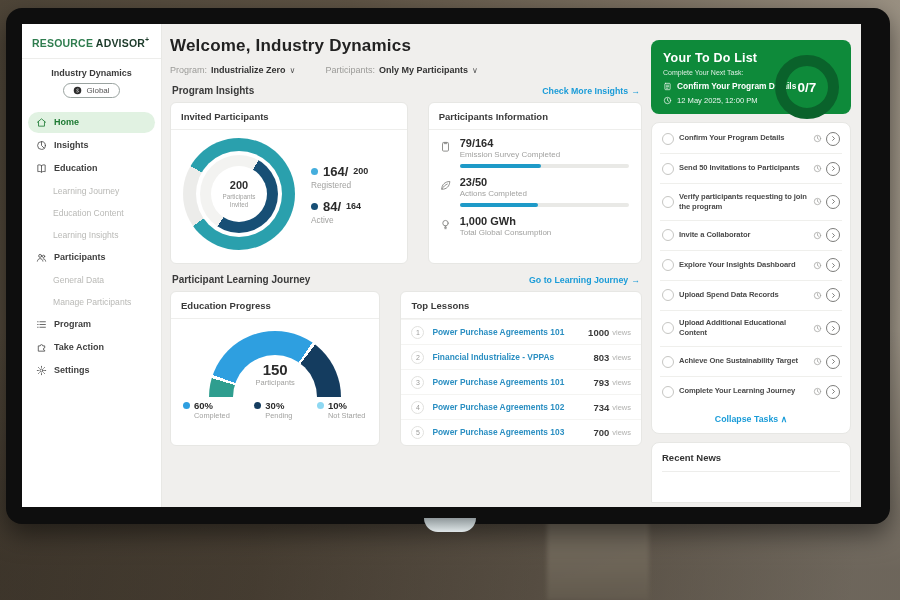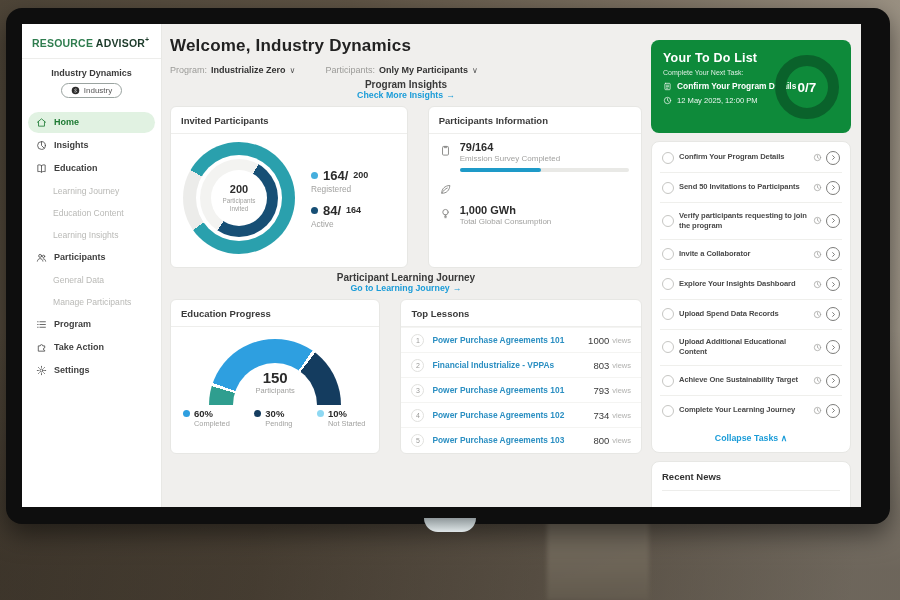--- a/index.html
+++ b/index.html
@@ -42,21 +42,21 @@
   .nav-sub { padding:5px 8px 5px 25px; font-size:8.6px; color:#b9b9b6; font-weight:normal; }
 
   
   .main { flex:1; padding:8px 6px 0 8px; min-width:0; }
   h1 { font-size:17px; font-weight:bold; color:#222; margin:4px 0 9px; letter-spacing:.2px; }
   .filters { display:flex; gap:30px; font-size:9px; margin-bottom:4px; }
   .filter { display:flex; align-items:center; gap:4px; cursor:pointer; }
   .f-label { color:#9b9b98; }
   .f-value { font-weight:bold; color:#333; }
   .chev { color:#555; font-size:8px; }
-  .section-row { display:flex; justify-content:space-between; align-items:center; margin:4px 2px 6px;flex-direction:column; }
+  .section-row { display:flex; justify-content:space-between; align-items:center; margin:10px 2px 6px; }
   .section-title { font-size:10px; font-weight:bold; color:#3a3a3a; }
   .section-link { font-size:8.8px; font-weight:bold; color:var(--link); cursor:pointer; }
   .section-link .arrow { margin-left:3px; }
   .cards-row { display:flex; gap:20px; }
   .card { background:#fff; border:1px solid #e7e7e4; border-radius:6px; overflow:hidden; }
   .card-title { font-size:9.5px; font-weight:bold; color:#3a3a3a; padding:8px 10px 7px; border-bottom:1px solid #eeeeec; }
 
   
   .card-invited { width:244px; height:162px; }
   .invited-body { display:flex; align-items:center; padding:8px 6px 0 12px; }
@@ -113,26 +113,26 @@
   .gl-pct { font-size:9.5px; font-weight:bold; color:#2b2b2b; }
   .gl-lbl { font-size:7.4px; color:#a2a2a0; }
 
   
   .card-lessons { width:248px; height:155px; }
   .lesson-row { display:flex; align-items:center; padding:0 10px; height:25px; border-top:1px solid #f4f4f2; cursor:pointer; }
   .lesson-row:first-of-type { border-top:none; }
   .rank-badge { width:13px; height:13px; border:1px solid #e1e1de; border-radius:50%; color:#9a9a98;
         font-size:7px; display:flex; align-items:center; justify-content:center; flex-shrink:0; }
   .lesson-title { flex:1; margin-left:8px; font-size:8.4px; font-weight:bold; color:var(--lesson-link); white-space:nowrap; overflow:hidden; }
-  .views-num { font-size:9.5px; font-weight:normal; color:#3a3a3a; }
+  .views-num { font-size:9.5px; font-weight:bold; color:#3a3a3a; }
   .views-suffix { font-size:7.5px; color:#b0b0ae; margin-left:3px; }
 
   
   .rightpanel { width:213px; flex-shrink:0; padding:16px 10px 0 3px; }
-  .todo-card { position:relative; background:var(--todo-green); border-radius:8px; padding:11px 12px; color:#fff; height:93px; }
+  .todo-card { position:relative; background:var(--todo-green); border-radius:8px; padding:11px 12px; color:#fff; height:74px; }
   .todo-title { font-size:12.5px; font-weight:bold; letter-spacing:.2px; }
   .todo-sub { font-size:7px; opacity:.85; margin-top:4px; }
   .todo-next,.todo-due { display:flex; align-items:center; gap:5px; margin-top:5px; }
   .todo-next svg,.todo-due svg { width:9px; height:9px; color:#eaf5ec; flex-shrink:0; }
   .todo-next span { font-size:8.4px; font-weight:bold; }
   .todo-due span { font-size:7.6px; opacity:.92; }
   .todo-ring { position:absolute; right:12px; top:15px; width:64px; height:64px; border-radius:50%;
         border:11px solid var(--todo-ring); display:flex; align-items:center; justify-content:center; }
   .todo-ring span { font-size:13.5px; font-weight:bold; color:#fff; }
 
@@ -163,21 +163,21 @@
         <span class="logo-res">RESOURCE</span>
         <span class="logo-adv">ADVISOR</span><sup>+</sup>
       </div>
       <div class="org">
         <div class="org-name">Industry Dynamics</div>
         <div class="sponsor-pill">
           <svg class="sponsor-dot" viewBox="0 0 24 24">
               <circle cx="12" cy="12" r="10" fill="#2b2b2b"></circle>
               <path d="M14.5 8.3c-2.4-1.1-4.8 0-4.8 1.9 0 2.6 5.2 1.7 5.2 4.2 0 1.9-2.6 2.8-5.2 1.5" stroke="#fff" stroke-width="1.6" fill="none" stroke-linecap="round"></path>
             </svg>
-          <span>Industry</span>
+          <span>Global</span>
         </div>
       </div>
       <nav>
         <div class="nav-item active">
           <svg viewBox="0 0 24 24" fill="none" stroke="currentColor" stroke-width="1.8" stroke-linecap="round" stroke-linejoin="round">
               <path d="M3 11.5 12 4l9 7.5M5.5 10v10h13V10"></path>
             </svg>
           <span>Home</span>
         </div>
         <div class="nav-item">
@@ -310,20 +310,27 @@
               <div class="bar-track">
                   <div class="bar-fill" style="--w: 48;"></div>
                 </div>
             </div>
           </div>
           <div class="info-row">
             <svg viewBox="0 0 24 24" fill="none" stroke="currentColor" stroke-width="1.8" stroke-linejoin="round">
                 <path d="M5 19C5 10.5 11 5 20 4.5 19.5 13.5 14 19 5 19z"></path>
                 <path d="M5 19c3-5 7-8.5 11-10"></path>
               </svg>
+            <div class="info-content">
+              <div class="info-val">23/50</div>
+              <div class="info-lbl">Actions Completed</div>
+              <div class="bar-track">
+                  <div class="bar-fill" style="--w: 46;"></div>
+                </div>
+            </div>
           </div>
           <div class="info-row">
             <svg viewBox="0 0 24 24" fill="none" stroke="currentColor" stroke-width="1.8" stroke-linecap="round">
                 <circle cx="12" cy="9.5" r="5"></circle>
                 <path d="M10 17h4M10.8 19.7h2.4M12 14.5V17"></path>
               </svg>
             <div class="info-content">
               <div class="info-val">1,000 GWh</div>
               <div class="info-lbl">Total Global Consumption</div>
             </div>
@@ -397,21 +404,21 @@
           </div>
           <div class="lesson-row">
             <span class="rank-badge">4</span>
             <span class="lesson-title">Power Purchase Agreements 102</span>
             <span class="views-num">734</span>
             <span class="views-suffix">views</span>
           </div>
           <div class="lesson-row">
             <span class="rank-badge">5</span>
             <span class="lesson-title">Power Purchase Agreements 103</span>
-            <span class="views-num">800</span>
+            <span class="views-num">700</span>
             <span class="views-suffix">views</span>
           </div>
         </div>
       </div>
     </main>
 
     <aside class="rightpanel">
       <div class="todo-card">
         <div class="todo-title">Your To Do List</div>
         <div class="todo-sub">Complete Your Next Task:</div>

